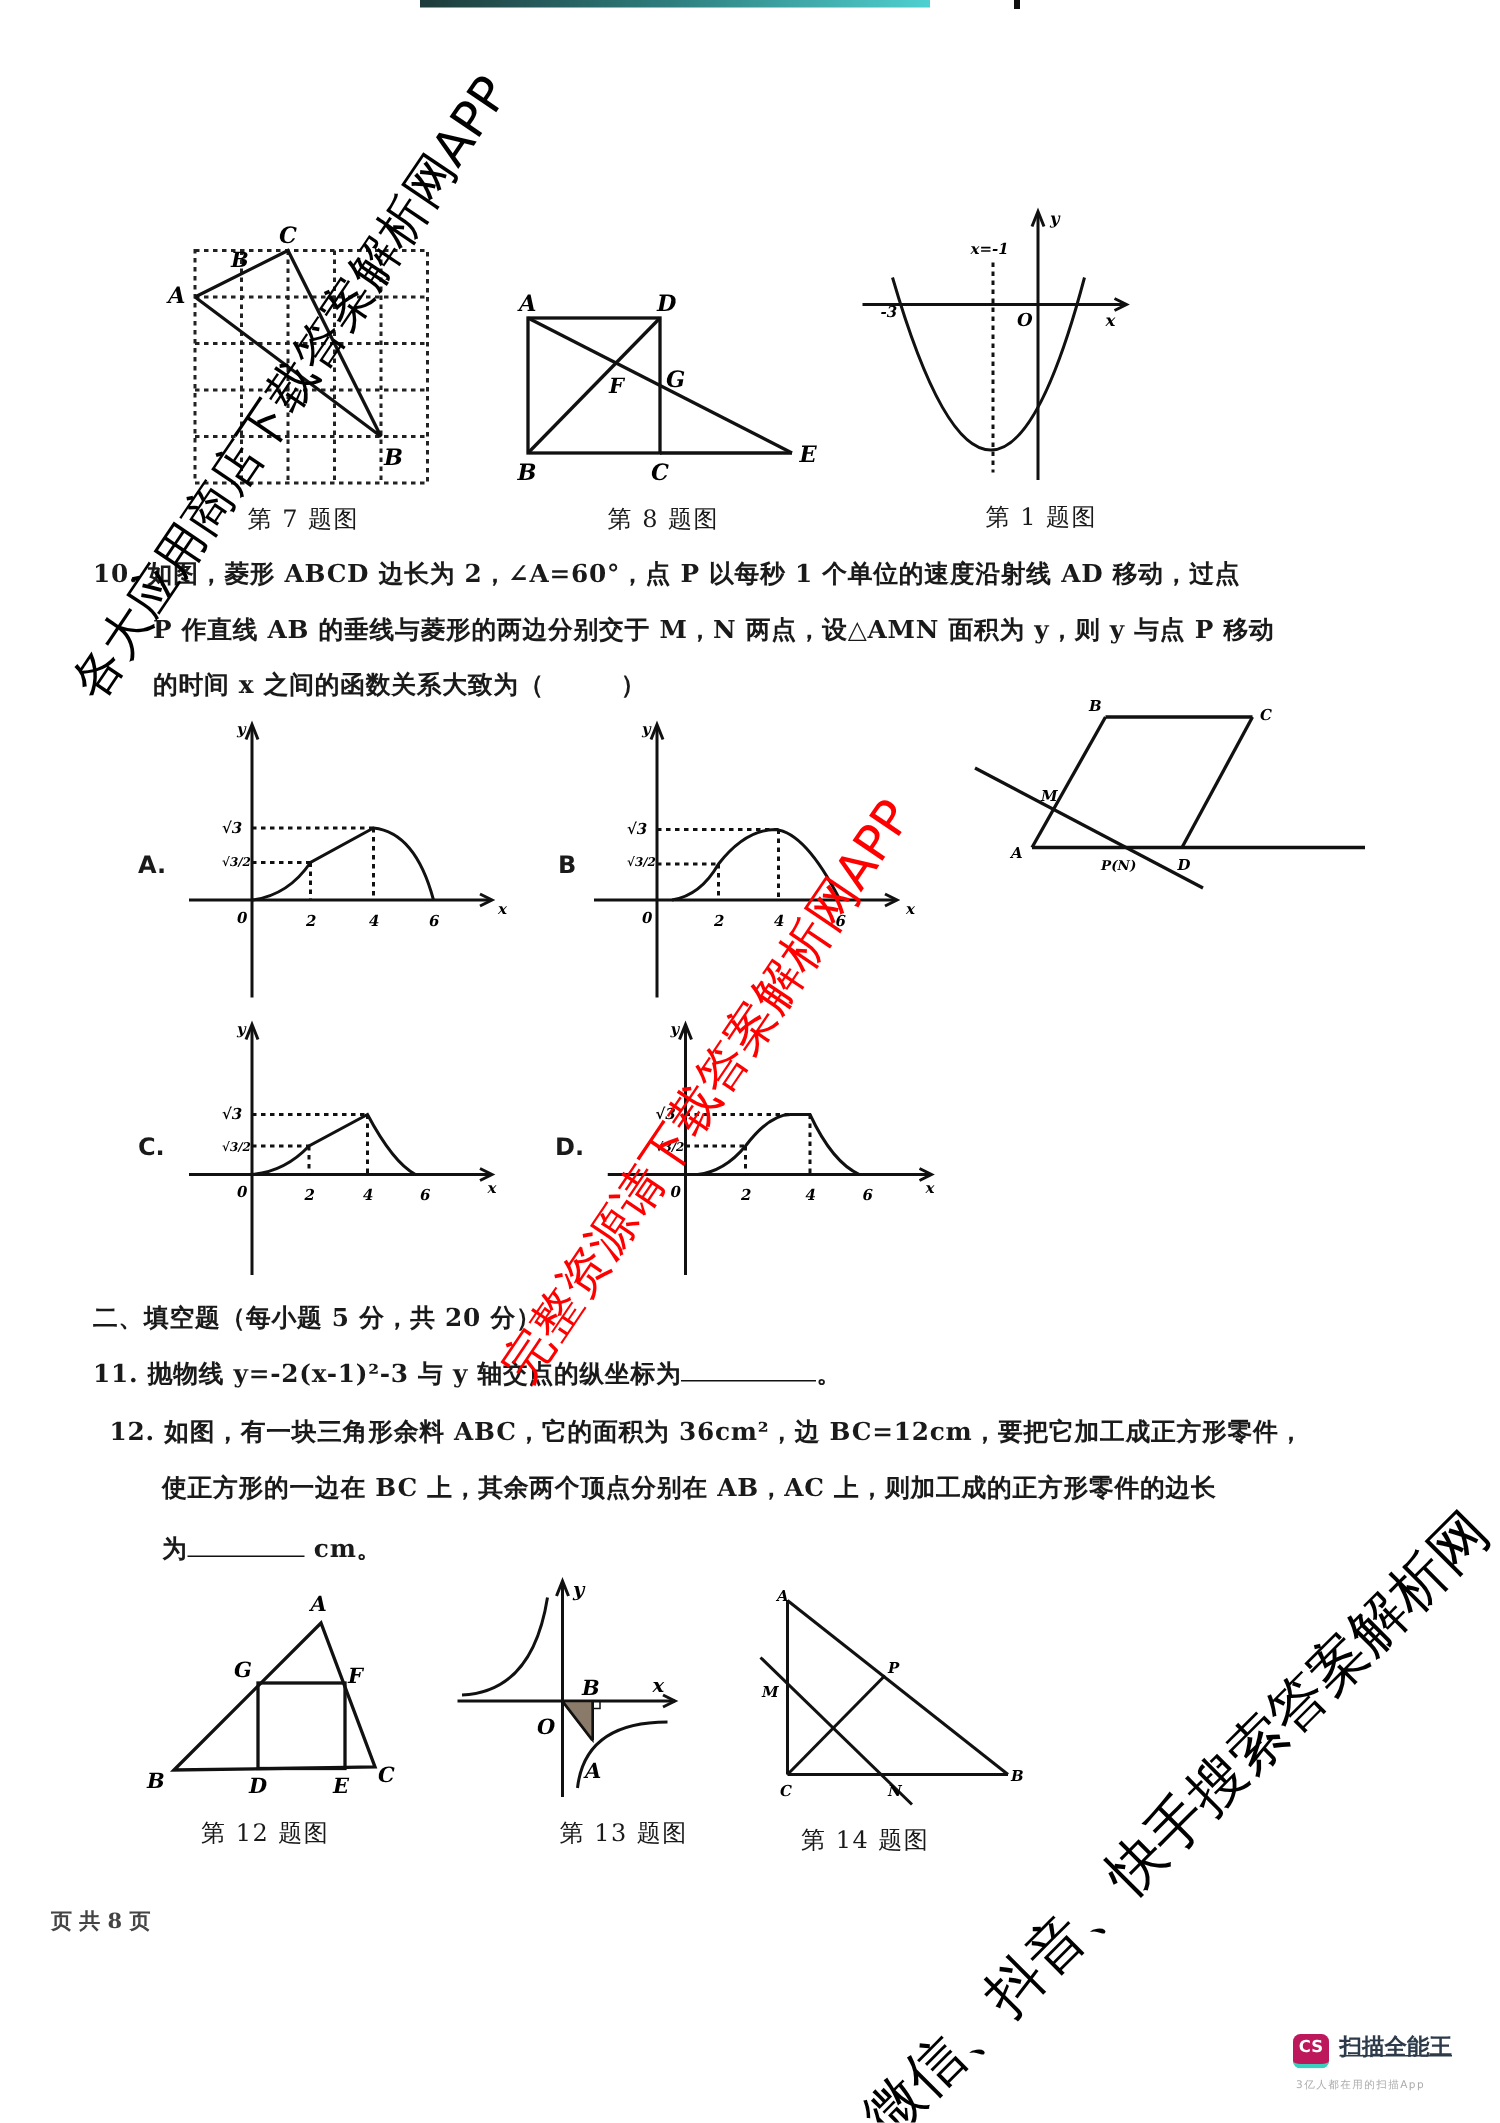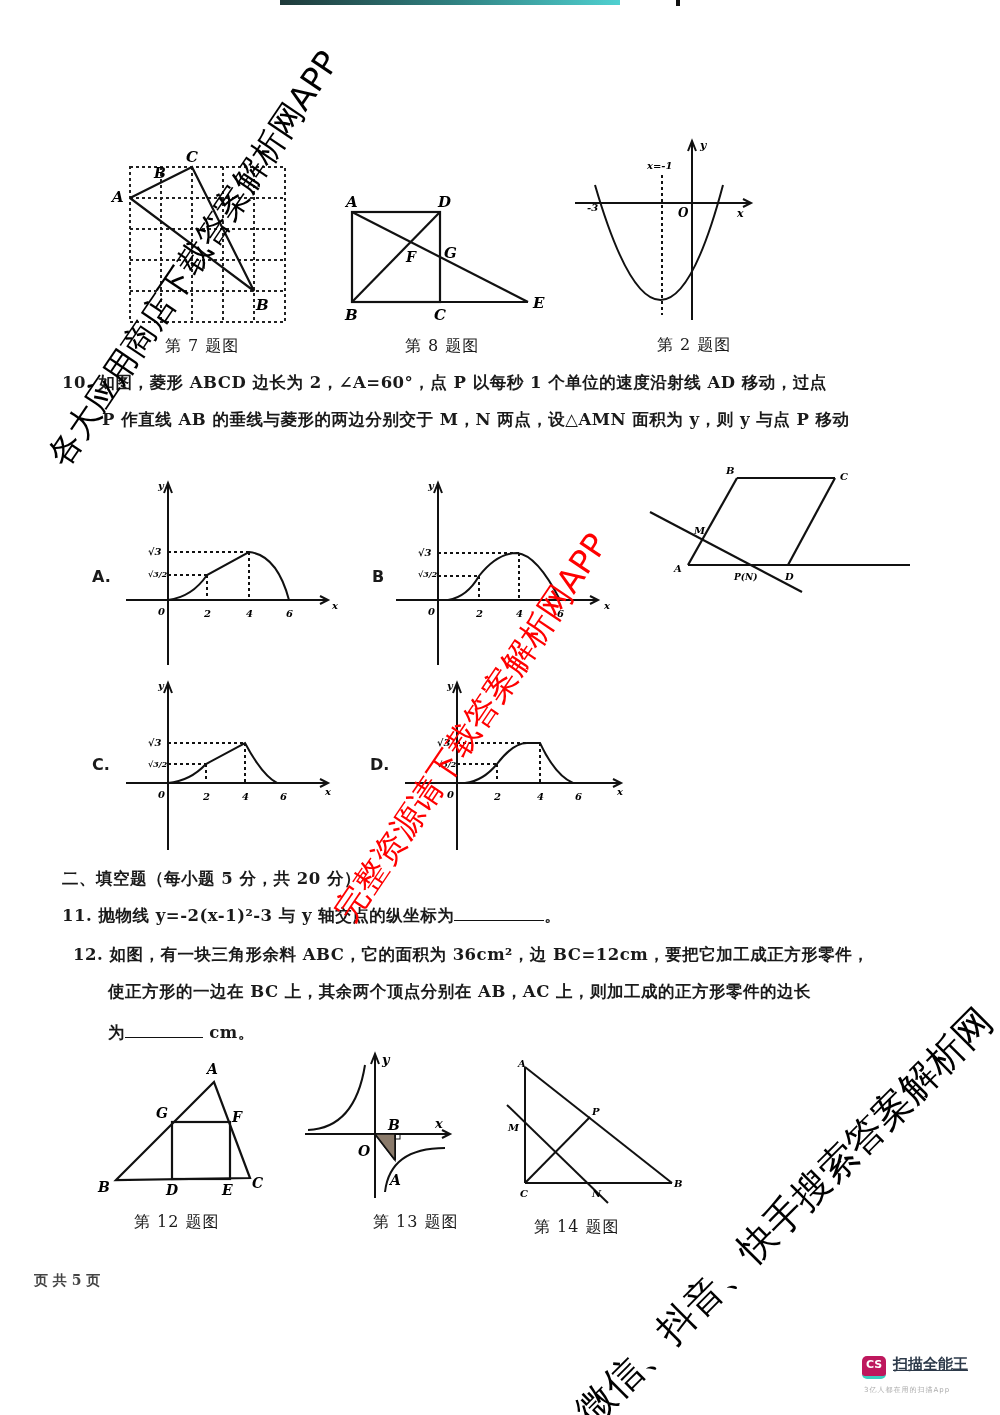--- a/index.html
+++ b/index.html
@@ -76,26 +76,27 @@
       <polyline points="123,16 127,6 131,16"></polyline>
       <line x1="97" y1="40" x2="97" y2="180" stroke-dasharray="3,3"></line>
       <path d="M30,50 Q97,280 158,50"></path>
     </g>
     <text x="82" y="34" font-size="10">x=-1</text>
     <text x="135" y="14" font-size="11">y</text>
     <text x="113" y="82" font-size="12">O</text>
     <text x="172" y="82" font-size="11">x</text>
     <text x="22" y="76" font-size="10">-3</text>
   </svg>
-  <div class="fig-caption" style="position:absolute;left:92px;top:200px;">第 2 题图</div>
+  <div class="fig-caption" style="position:absolute;left:92px;top:200px;">第 1 题图</div>
 </div>
 
 <div class="abs qtext" style="left:62px;top:364px;">
   <div><span>10.</span> <span>如图，菱形 ABCD 边长为 2，∠A=60°，点 P 以每秒 1 个单位的速度沿射线 AD 移动，过点</span></div>
   <div style="padding-left:40px;">P 作直线 AB 的垂线与菱形的两边分别交于 M，N 两点，设△AMN 面积为 y，则 y 与点 P 移动</div>
+  <div style="padding-left:40px;">的时间 x 之间的函数关系大致为（　　　）</div>
 </div>
 
 <div class="abs" style="left:640px;top:460px;">
   <svg width="280" height="150" viewBox="0 0 280 150">
     <g stroke="#111" stroke-width="2.2" fill="none">
       <line x1="48" y1="105" x2="270" y2="105"></line>
       <line x1="48" y1="105" x2="97" y2="18"></line>
       <line x1="97" y1="18" x2="195" y2="18"></line>
       <line x1="195" y1="18" x2="148" y2="105"></line>
       <line x1="10" y1="52" x2="162" y2="132"></line>
@@ -282,21 +283,21 @@
     <text x="18" y="12" font-size="10">A</text>
     <text x="92" y="60" font-size="10">P</text>
     <text x="8" y="76" font-size="10">M</text>
     <text x="20" y="142" font-size="10">C</text>
     <text x="92" y="142" font-size="10">N</text>
     <text x="174" y="132" font-size="10">B</text>
   </svg>
   <div class="fig-caption" style="position:absolute;left:34px;top:162px;">第 14 题图</div>
 </div>
 
-<div class="abs footer" style="left:34px;top:1272px;">页 共 5 页</div>
+<div class="abs footer" style="left:34px;top:1272px;">页 共 8 页</div>
 
 <div class="wm" style="left:38px;top:450px;transform:rotate(-56deg);font-size:33px;color:#000;">各大应用商店下载答案解析网APP</div>
 <div class="wm" style="left:325px;top:905px;transform:rotate(-56deg);font-size:33px;color:#ff0000;">完整资源请下载答案解析网APP</div>
 <div class="wm" style="left:565px;top:1400px;transform:rotate(-45deg);font-size:38px;color:#000;">微信、抖音、快手搜索答案解析网</div>
 
 <div class="abs cs-logo">CS</div>
 <div class="abs cs-name">扫描全能王</div>
 <div class="abs cs-sub">3亿人都在用的扫描App</div>
 
 </body></html>

